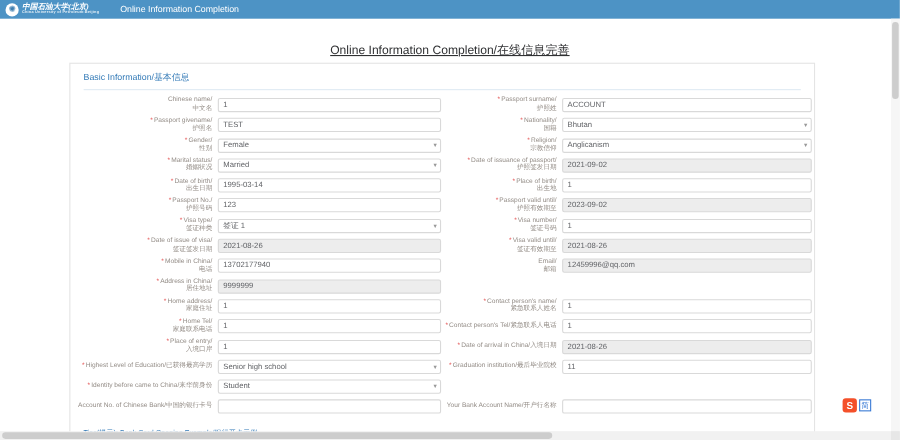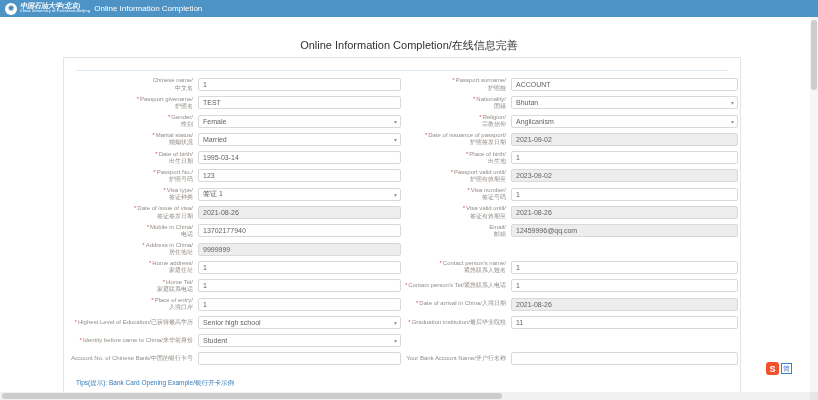--- a/index.html
+++ b/index.html
@@ -6,24 +6,24 @@
   html,body { width:818px; height:400px; overflow:hidden; background:#fff;
     font-family:"Liberation Sans", sans-serif; }
   
   .hdr { position:absolute; left:0; top:0; width:818px; height:17px; background:#4d93c5;
     display:flex; align-items:center; padding-left:5px; z-index:5; }
   .logo { width:12px; height:12px; border-radius:50%; background:#fff; display:flex;
     align-items:center; justify-content:center; color:#3f7fb0; font-size:8px; line-height:1; flex:none; }
   .uniblock { margin-left:3px; color:#fff; line-height:1;font-weight:bold; }
   .uni-cn { font-family:"Liberation Serif", serif; font-size:7px; font-style:italic; }
   .uni-en { font-size:3.5px; opacity:.85; letter-spacing:.2px; }
-  .hdr-title { margin-left:4px; color:#fff; font-size:8px; }
+  .hdr-title { margin-left:19px; color:#fff; font-size:8px; }
   
   .page-title { position:absolute; left:0; top:38px; width:818px; text-align:center;
-    font-size:11px; color:#303133; }
+    font-size:11px; color:#303133;text-decoration:underline; }
   
   .panel { position:absolute; left:63px; top:57px; width:678px; height:360px;
     background:#fff; border:1px solid #e4e4e4; padding:7px 0 0 12px; }
   .sec-title { font-size:8px; color:#337ab7; }
   .sec-divider { height:1px; background:#dfeaf3; margin:5px 12px 0 0; }
   .cols { display:flex; margin-top:7px; }
   .col-left { width:325px; flex:none; }
   .col-right { width:337px; flex:none; }
   .frow { display:flex; align-items:center; height:13px; margin-bottom:5.3px; }
   .frow.spacer { visibility:hidden; }
@@ -63,20 +63,21 @@
   <div class="uniblock">
     <div class="uni-cn">中国石油大学(北京)</div>
     <div class="uni-en">China University of Petroleum-Beijing</div>
   </div>
   <div class="hdr-title">Online Information Completion</div>
 </div>
 
 <div class="page-title">Online Information Completion/在线信息完善</div>
 
 <div class="panel">
+  <div class="sec-title">Basic Information/基本信息</div>
   <div class="sec-divider"></div>
   <div class="cols">
     <div class="col-left" id="col-left">
         <div class="frow">
           <div class="lbl">
             <span class="lbl-line"><span>Chinese name/</span></span>
             <span class="lbl-line"><span>中文名</span></span>
           </div>
           <div class="ctl">
             <span class="val">1</span>

